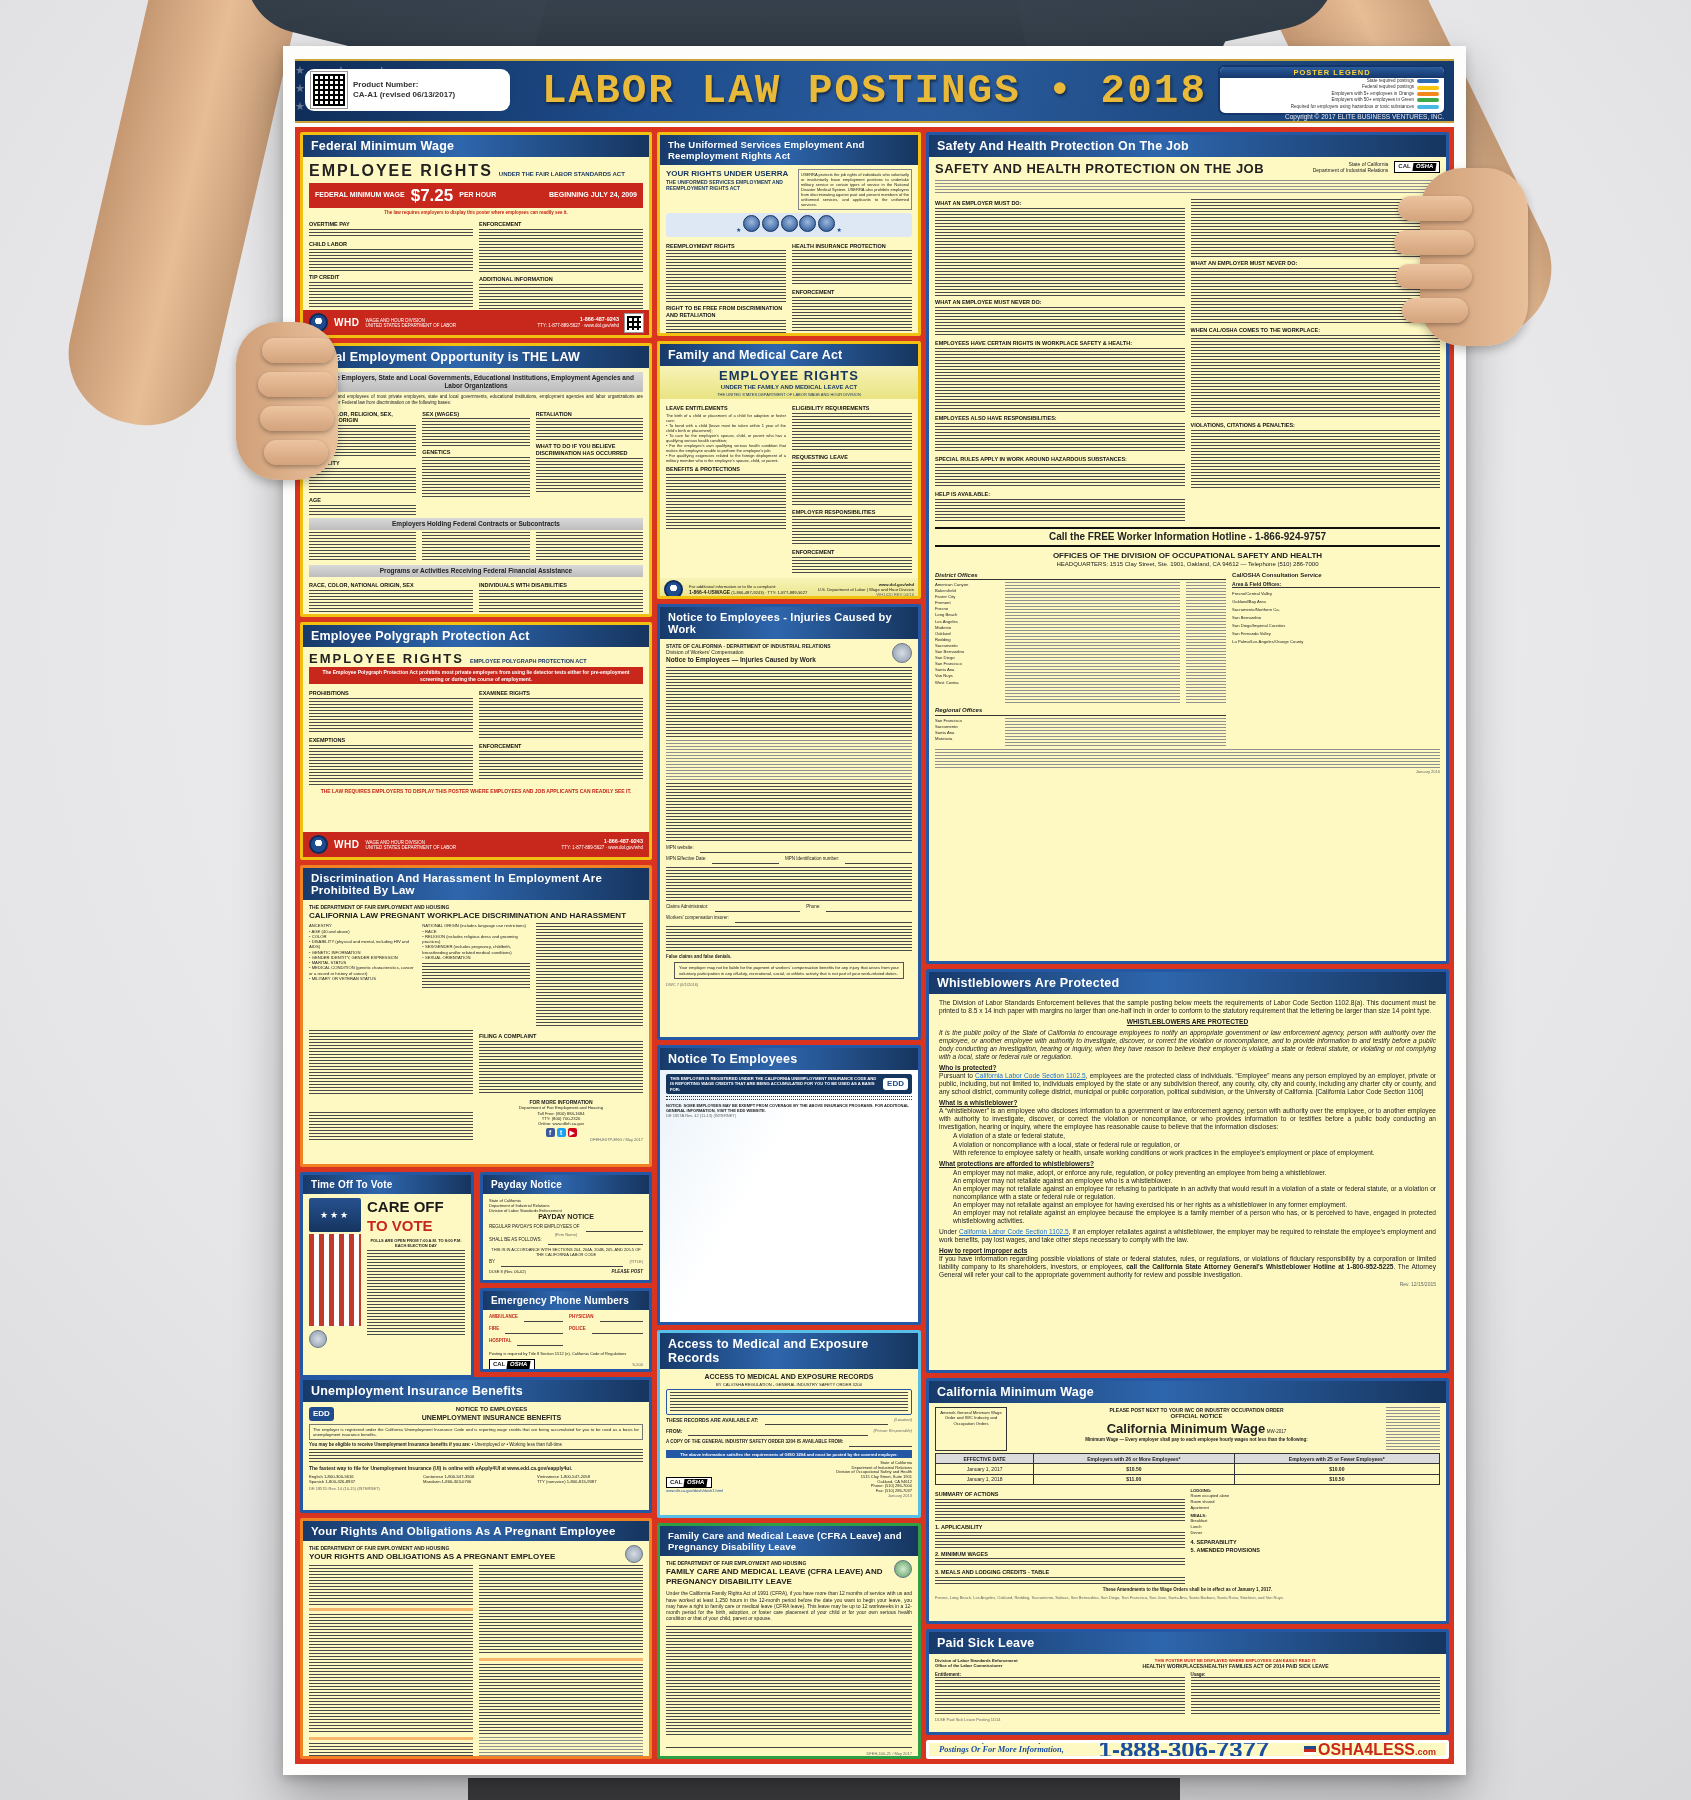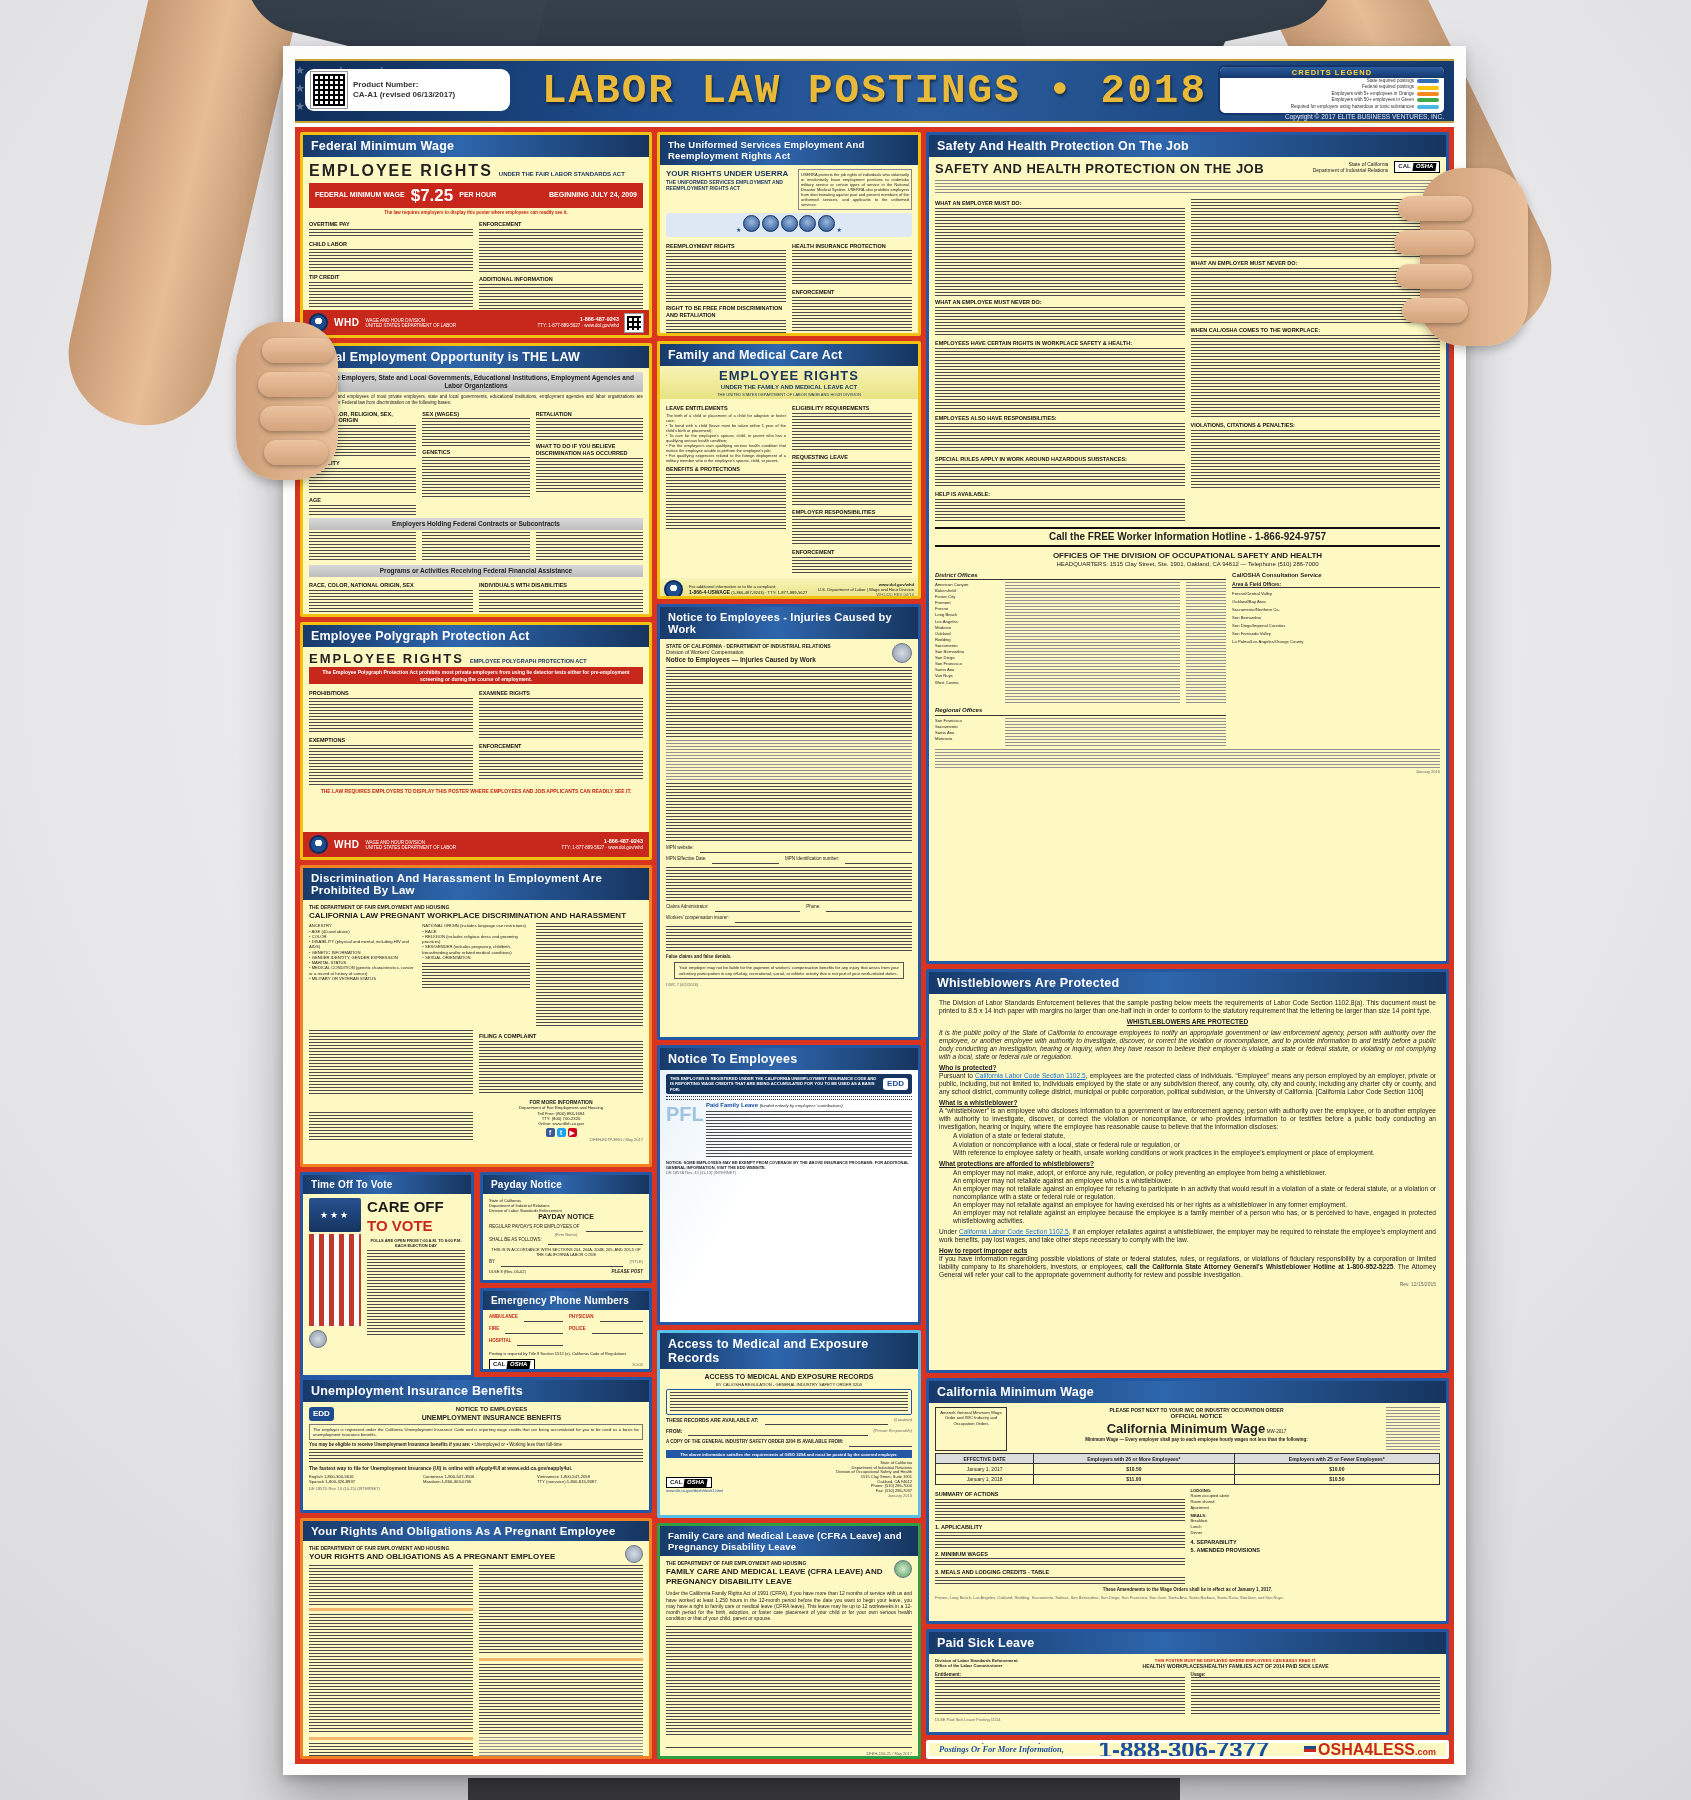--- a/index.html
+++ b/index.html
@@ -94,21 +94,21 @@
     <div class="mast-stars">★ ★ ★<br>★ ★<br>★ ★ ★</div>
     <div class="product-box">
       <div class="qr"></div>
       <div class="prod-text">
         <div>Product Number:</div>
         <div>CA-A1 (revised 06/13/2017)</div>
       </div>
     </div>
     <div class="mast-title">LABOR LAW POSTINGS • 2018</div>
     <div class="legend-box">
-      <div class="legend-title">CREDITS LEGEND</div>
+      <div class="legend-title">POSTER LEGEND</div>
       <div class="legend-row">
           <span>State required postings</span>
           <span class="chip c0"></span>
         </div>
       <div class="legend-row">
           <span>Federal required postings</span>
           <span class="chip c1"></span>
         </div>
       <div class="legend-row">
           <span>Employers with 5+ employees in Orange</span>
@@ -569,28 +569,20 @@
 
       <div class="sec" style="height:274px">
         <div class="bar">Notice To Employees</div>
         <div class="body" style="background:linear-gradient(120deg,#eaf3fa 0%,#ffffff 40%)">
           <div class="row" style="align-items:center;background:#16355f;color:#fff;padding:2px 4px;border-radius:2px">
             <span class="b f42 fx">THIS EMPLOYER IS REGISTERED UNDER THE CALIFORNIA UNEMPLOYMENT INSURANCE CODE AND IS REPORTING WAGE CREDITS THAT ARE BEING ACCUMULATED FOR YOU TO BE USED AS A BASIS FOR:</span>
             <span style="background:#fff;color:#1e4c8f;font-weight:bold;font-size:8px;padding:1px 4px;border-radius:3px">EDD</span>
           </div>
           <div class="hr" style="border-top-style:dotted"></div>
           <div class="hr" style="border-top-style:dotted"></div>
-          <div class="row">
-            <span class="b" style="font-size:20px;color:#9ec4e0;width:34px;flex:none">PFL</span>
-            <div class="fx">
-              <span class="b f6 blue">Paid Family Leave</span>
-              <span class="i f42">(funded entirely by employees' contributions)</span>
-              <div class="g" style="height:46px;margin-top:2px"></div>
-            </div>
-          </div>
           <div class="b f4" style="margin-top:3px">NOTICE: SOME EMPLOYEES MAY BE EXEMPT FROM COVERAGE BY THE ABOVE INSURANCE PROGRAMS. FOR ADDITIONAL GENERAL INFORMATION, VISIT THE EDD WEBSITE.</div>
           <div class="f4 gray">DE 1857A Rev. 42 (11-13) (INTERNET)</div>
         </div>
       </div>
 
       <div class="sec cyan" style="height:182px">
         <div class="bar">Access to Medical and Exposure Records</div>
         <div class="body">
           <div class="c b f7">ACCESS TO MEDICAL AND EXPOSURE RECORDS</div>
           <div class="c f42">BY CAL/OSHA REGULATION - GENERAL INDUSTRY SAFETY ORDER 3204</div>

